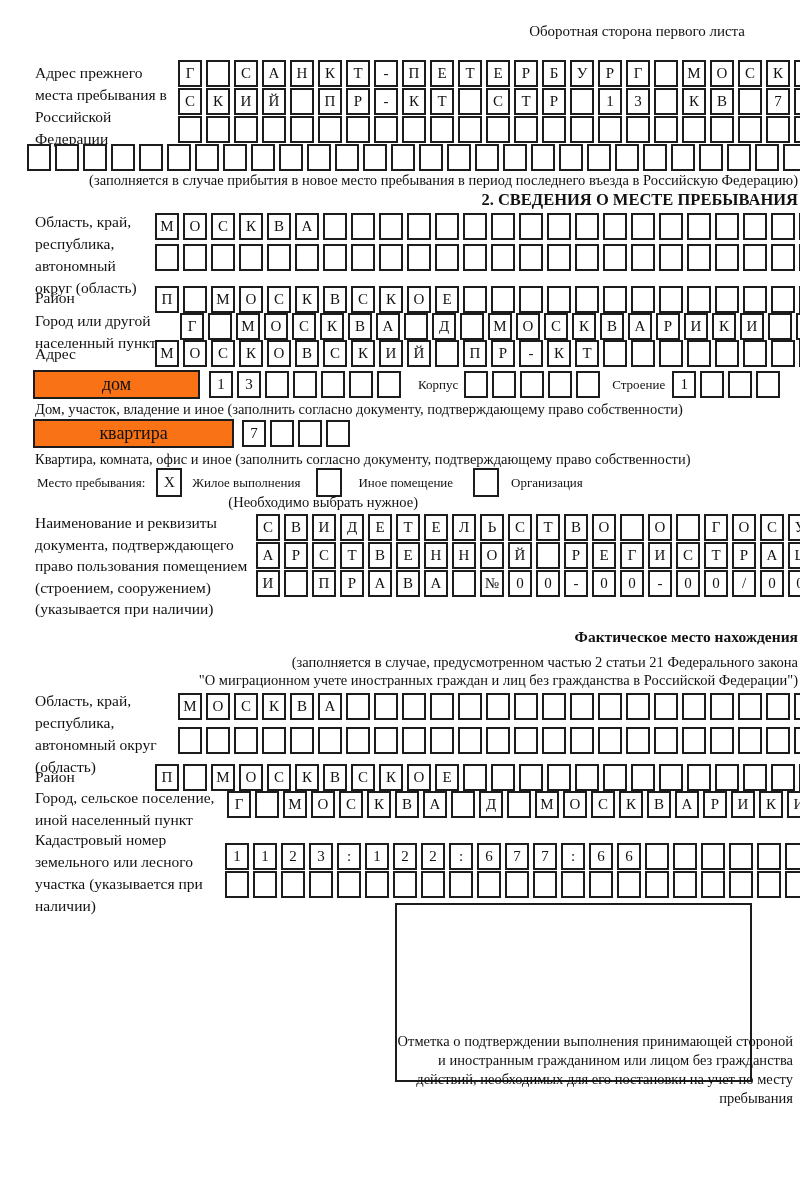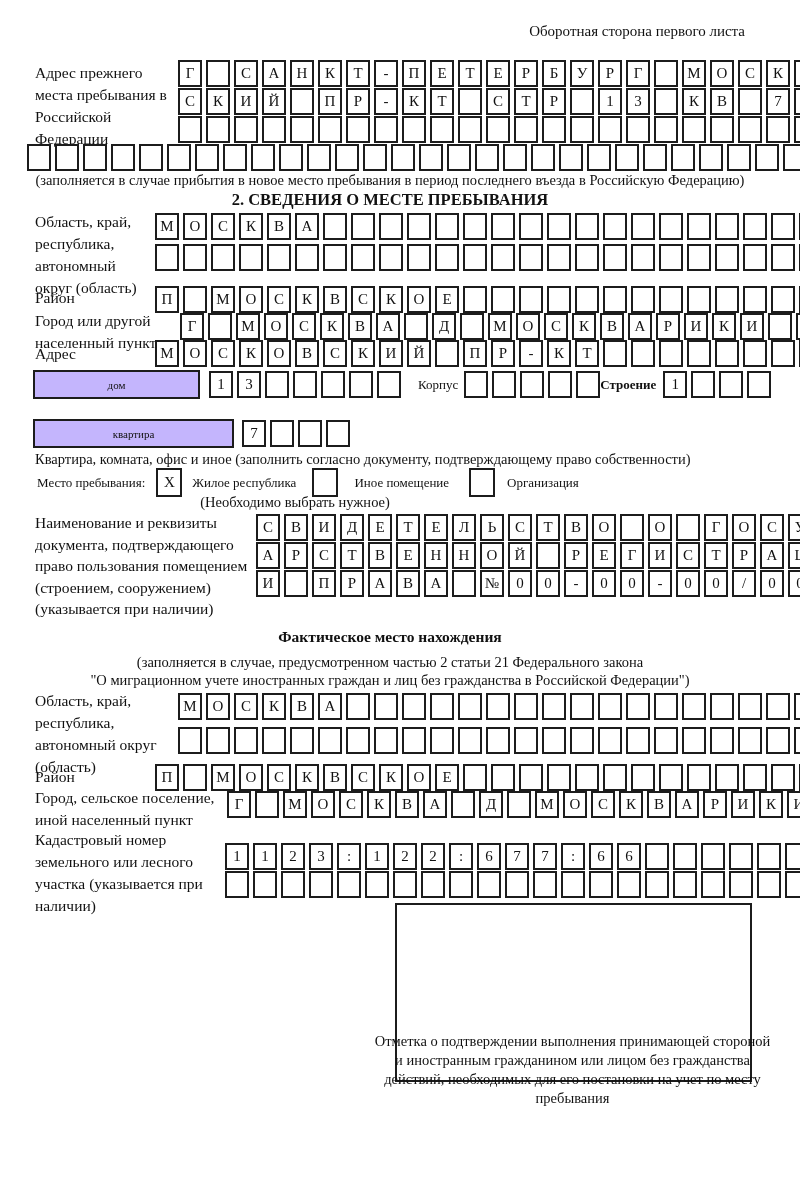--- a/index.html
+++ b/index.html
@@ -6,35 +6,35 @@
   .page{
     position:relative;
     width:800px;height:1180px;
     background:#fff;color:#111;
     font-family:"Liberation Serif","DejaVu Serif",serif;
     overflow:hidden;
   }
   .abs{position:absolute;}
   .label{font-size:15.5px;line-height:22px;}
   .note{font-size:14.5px;line-height:18px;}
-  .center{text-align:center;}
+  .center{text-align:right;padding-left:18px;}
   .bold{font-weight:bold;}
   .boxrow{position:absolute;display:flex;gap:4px;}
   .boxrow.inline{position:static;}
   .cbox{
     flex:none;width:20px;height:23px;
     border:2px solid #1c1c1c;
     display:flex;align-items:center;justify-content:center;
     font-size:15px;line-height:23px;
     background:#fff;
   }
   .widebox{
     flex:none;height:25px;border:2px solid #1c1c1c;
     display:flex;align-items:center;justify-content:center;
-    font-size:11px;background:#c4b5fd;
+    font-size:18px;background:#f97316;
   }
   .hline{position:absolute;display:flex;align-items:center;}
   .inl-label{font-size:13px;white-space:nowrap;}
   .chk{
     flex:none;width:22px;height:25px;border:2px solid #1c1c1c;
     display:flex;align-items:center;justify-content:center;
     font-size:15px;background:#fff;
   }
   .stamp{border:2px solid #1c1c1c;background:#fff;}
 </style>
@@ -304,44 +304,45 @@
         <span class="cbox"></span>
       </div>
     <span class="inl-label" style="margin:0 6px 0 17px;">Корпус</span>
     <div class="boxrow inline">
         <span class="cbox"></span>
         <span class="cbox"></span>
         <span class="cbox"></span>
         <span class="cbox"></span>
         <span class="cbox"></span>
       </div>
-    <span class="inl-label" style="margin:0 7px 0 0;font-weight:bold;">Строение</span>
+    <span class="inl-label" style="margin:0 7px 0 12px;">Строение</span>
     <div class="boxrow inline">
         <span class="cbox">1</span>
         <span class="cbox"></span>
         <span class="cbox"></span>
         <span class="cbox"></span>
       </div>
   </div>
+  <div class="abs note" style="left:35px;top:400px;">Дом, участок, владение и иное (заполнить согласно документу, подтверждающему право собственности)</div>
 
   <div class="hline" style="left:33px;top:419px;">
     <div class="widebox" style="width:197px;margin-right:8px;">квартира</div>
     <div class="boxrow inline">
         <span class="cbox">7</span>
         <span class="cbox"></span>
         <span class="cbox"></span>
         <span class="cbox"></span>
       </div>
   </div>
   <div class="abs note" style="left:35px;top:450px;">Квартира, комната, офис и иное (заполнить согласно документу, подтверждающему право собственности)</div>
 
   <div class="hline" style="left:37px;top:468px;">
     <span class="inl-label">Место пребывания:</span>
     <span class="chk" style="margin-left:11px;">X</span>
-    <span class="inl-label" style="margin-left:10px;">Жилое республика</span>
+    <span class="inl-label" style="margin-left:10px;">Жилое выполнения</span>
     <span class="chk" style="margin-left:16px;"></span>
     <span class="inl-label" style="margin-left:16px;font-family:Liberation Serif, serif;">Иное помещение</span>
     <span class="chk" style="margin-left:20px;"></span>
     <span class="inl-label" style="margin-left:12px;">Организация</span>
   </div>
   <div class="abs label" style="left:35px;top:512px;width:220px;line-height:21.5px;">Наименование и реквизиты документа, подтверждающего право пользования помещением (строением, сооружением) (указывается при наличии)</div>
 
   <div class="abs note center" style="left:190px;top:493px;width:210px;">(Необходимо выбрать нужное)</div>
   <div class="boxrow" style="left:256px;top:514px;">
       <span class="cbox">С</span>

